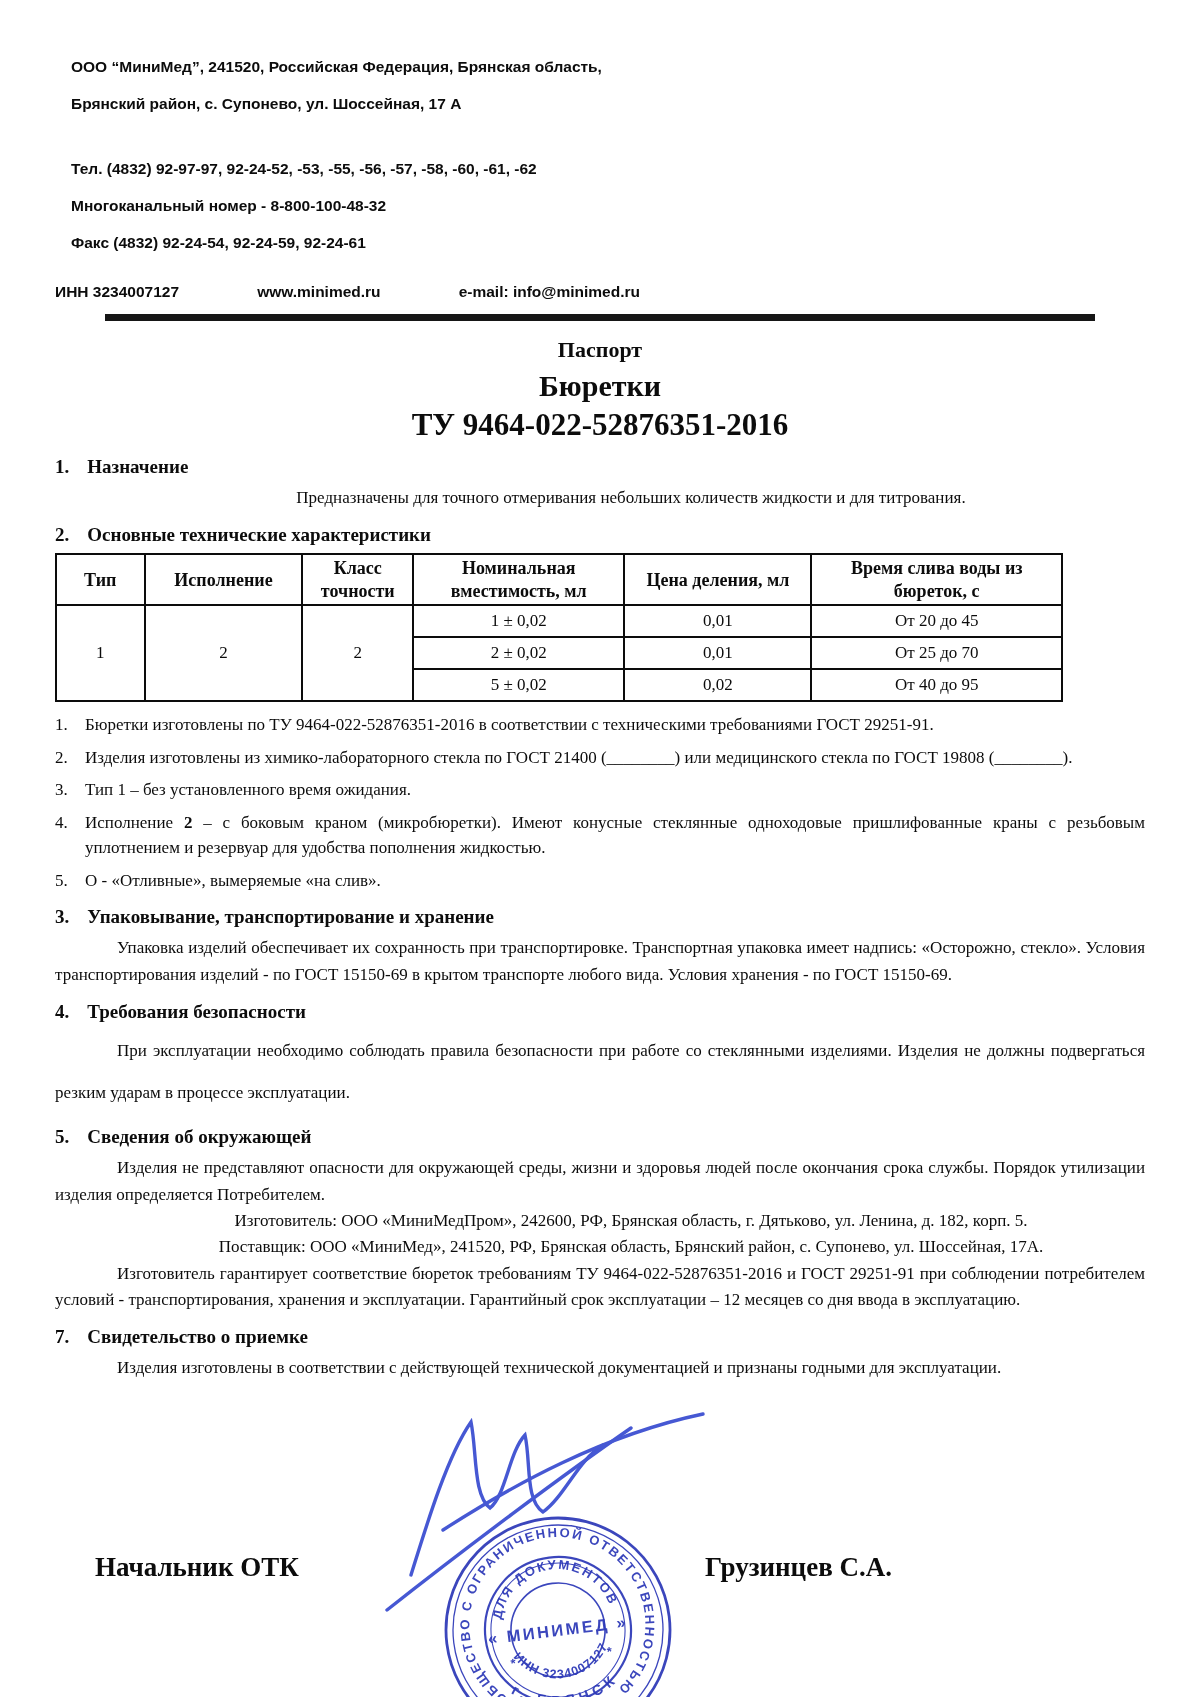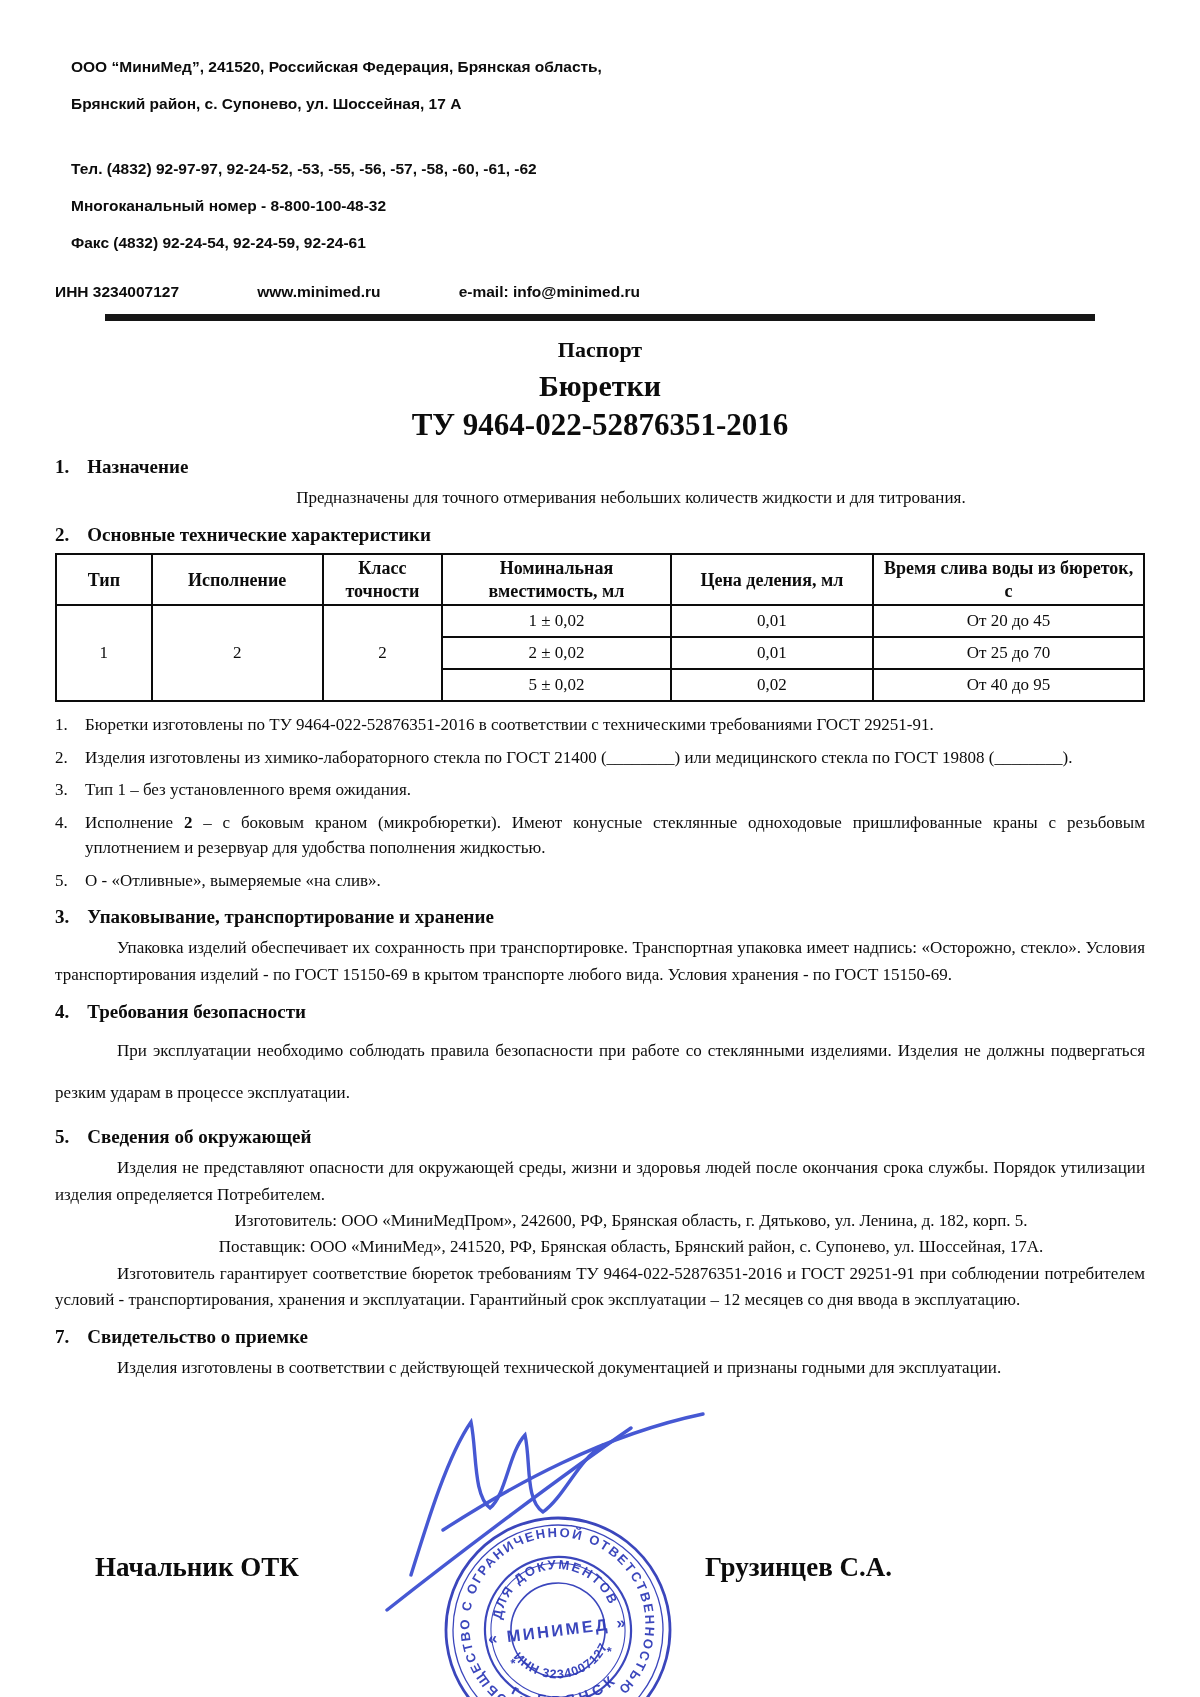--- a/index.html
+++ b/index.html
@@ -23,21 +23,21 @@
   .doc-type{font-size:22px;margin-top:16px;}
   .doc-product{font-size:30px;margin-top:6px;}
   .doc-tu{font-size:31px;margin-top:4px;}
   
   .sec-h{text-align:left;font-weight:bold;font-size:19px;margin:13px 0 7px 0;}
   .sec-h .n{margin-right:18px;}
   .para{font-size:17px;line-height:1.55;text-align:justify;text-indent:62px;margin:0;}
   .para.no-just{text-align:center;}
   .para.wide{line-height:2.45;}
   
-  table.spec{border-collapse:collapse;width:1090px;margin:4px 0 10px 0;
+  table.spec{border-collapse:collapse;width:1008px;margin:4px 0 10px 0;
              font-size:17px;text-align:center;border-radius:25px;}
   table.spec th,table.spec td{border:2px solid #0c0c0c;padding:2px 6px;}
   table.spec th{font-size:18px;line-height:1.25;font-weight:bold;}
   table.spec td{height:26px;}
   
   .note{display:flex;margin-top:7px;font-size:17px;line-height:1.5;}
   .note .nnum{flex:0 0 30px;}
   .note .ntext{flex:1;text-align:justify;}
   
   .sig-area{position:relative;height:440px;margin-top:18px;}

